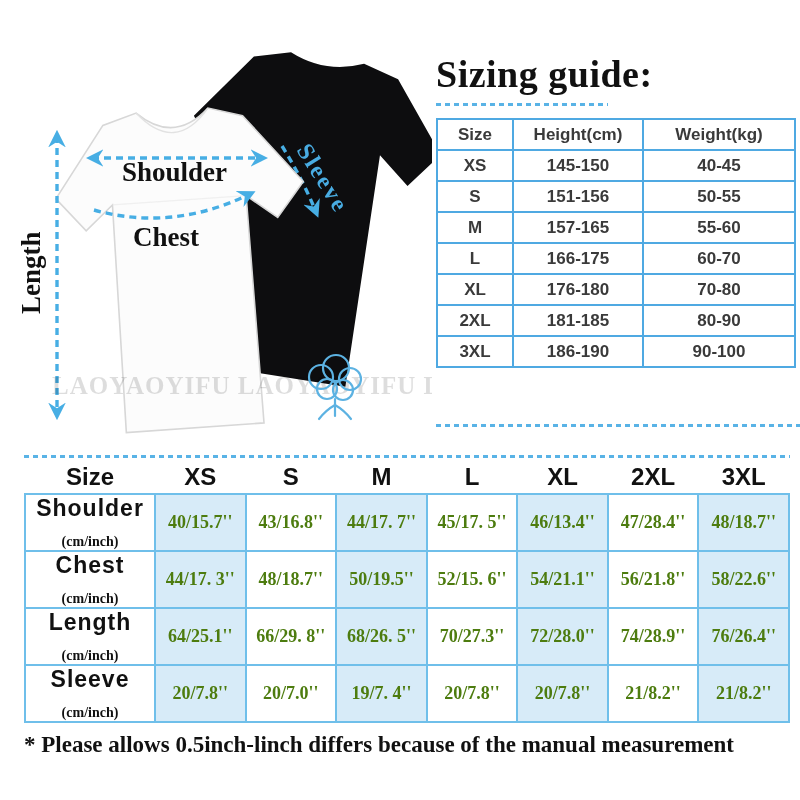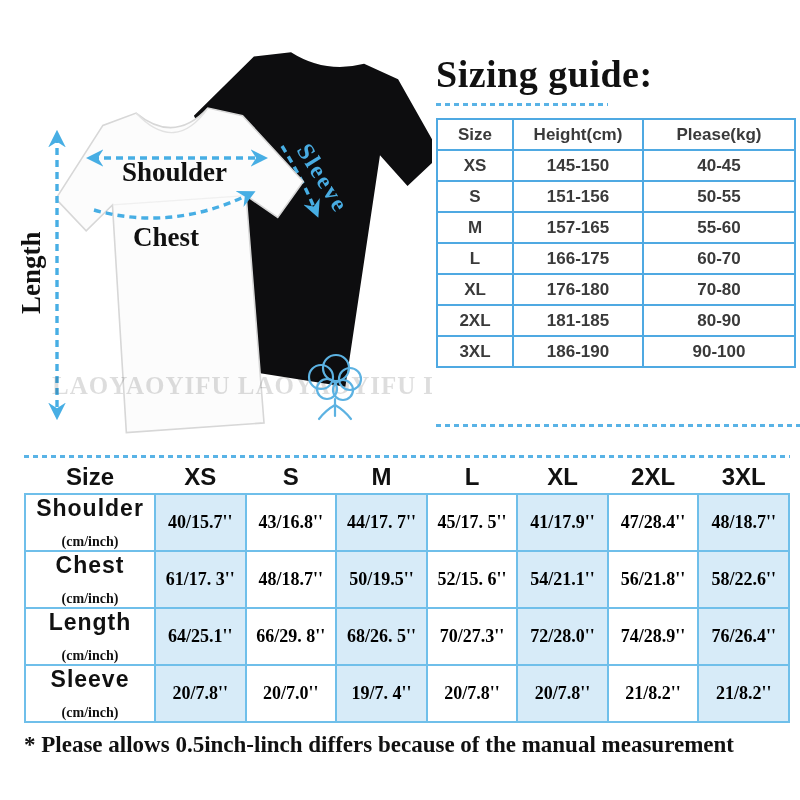--- a/index.html
+++ b/index.html
@@ -40,21 +40,21 @@
   .st-table tr.body td { border:2px solid #6fbfea; height:57px; background:#fff; }
   .st-table tr.body td:nth-child(even) { background:#d7ebf8; }
   .st-table td.rowlab .big {
     display:block; font-weight:bold; font-size:23px; color:#111; letter-spacing:1px;
   }
   .st-table td.rowlab .small {
     display:block; font-family:"Liberation Serif",serif; font-weight:bold;
     font-size:14px; color:#111; margin-top:12px;
   }
   .st-table td.val {
-    font-family:"Liberation Serif",serif; font-weight:bold; font-size:18px; color:#000000;
+    font-family:"Liberation Serif",serif; font-weight:bold; font-size:18px; color:#4d7c0f;
   }
   .footnote {
     margin-top:9px; font-family:"Liberation Serif",serif; font-weight:bold;
     font-size:23px; color:#111; white-space:nowrap;
   }
 
   svg text { user-select:none; }
 </style>
 </head>
 <body>
@@ -115,21 +115,21 @@
     <table class="sg-table">
       <colgroup>
           <col class="c1">
           <col class="c2">
           <col class="c3">
         </colgroup>
       <tbody>
           <tr>
         <td>Size</td>
         <td>Height(cm)</td>
-        <td>Please(kg)</td>
+        <td>Weight(kg)</td>
       </tr>
       <tr>
         <td>XS</td>
         <td>145-150</td>
         <td>40-45</td>
       </tr>
       <tr>
         <td>S</td>
         <td>151-156</td>
         <td>50-55</td>
@@ -192,30 +192,30 @@
       </tr>
       <tr class="body">
         <td class="rowlab">
           <span class="big">Shoulder</span>
           <span class="small">(cm/inch)</span>
         </td>
         <td class="val">40/15.7''</td>
         <td class="val">43/16.8''</td>
         <td class="val">44/17. 7''</td>
         <td class="val">45/17. 5''</td>
-        <td class="val">41/17.9''</td>
+        <td class="val">46/13.4''</td>
         <td class="val">47/28.4''</td>
         <td class="val">48/18.7''</td>
       </tr>
       <tr class="body">
         <td class="rowlab">
           <span class="big">Chest</span>
           <span class="small">(cm/inch)</span>
         </td>
-        <td class="val">61/17. 3''</td>
+        <td class="val">44/17. 3''</td>
         <td class="val">48/18.7''</td>
         <td class="val">50/19.5''</td>
         <td class="val">52/15. 6''</td>
         <td class="val">54/21.1''</td>
         <td class="val">56/21.8''</td>
         <td class="val">58/22.6''</td>
       </tr>
       <tr class="body">
         <td class="rowlab">
           <span class="big">Length</span>

